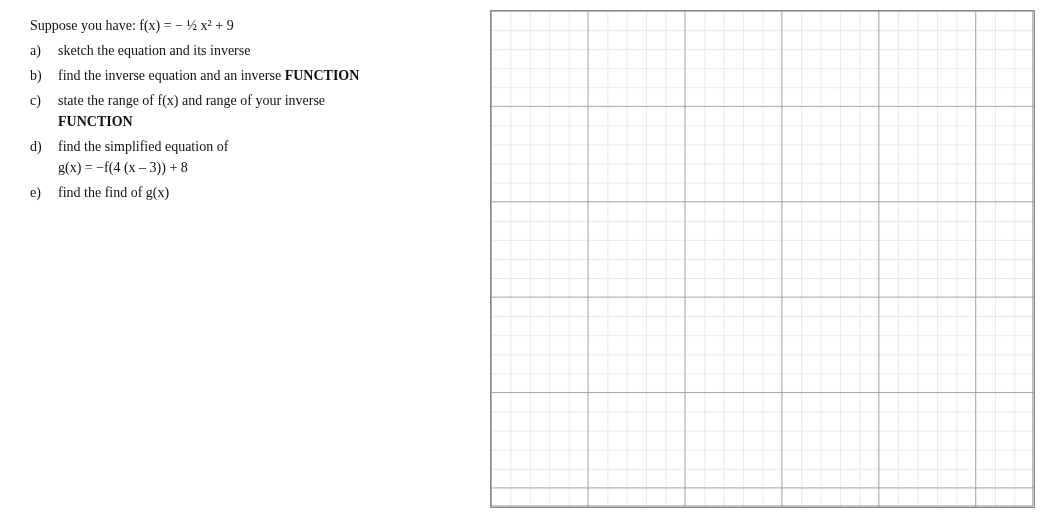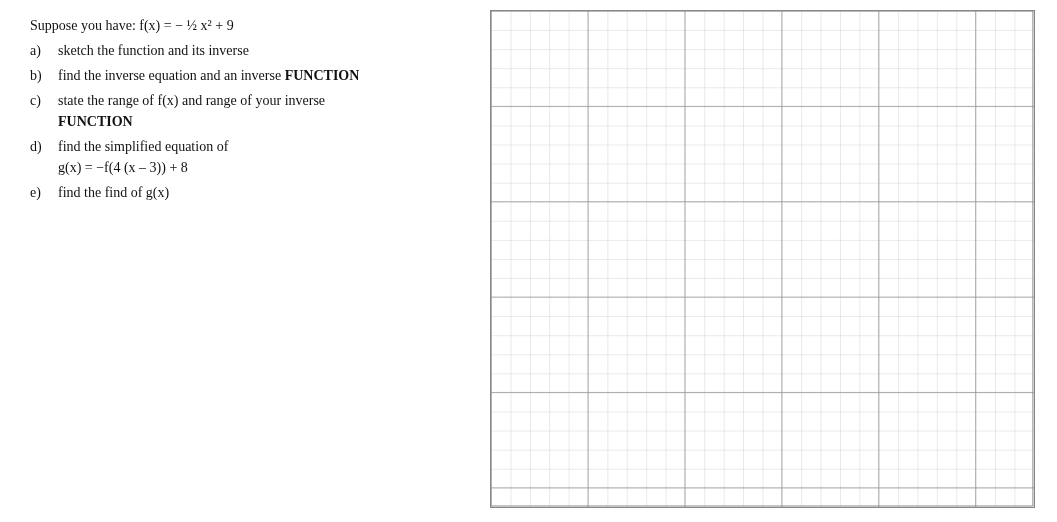--- a/index.html
+++ b/index.html
@@ -87,21 +87,21 @@
 
 <div class="page-container">
   <div class="text-panel">
     <div class="intro-line">
       Suppose you have: f(x) = − ½ x² + 9
     </div>
 
     <ol class="list-items">
       <li class="list-item">
         <span class="list-label">a)</span>
-        <span class="list-content">sketch the function and its inverse</span>
+        <span class="list-content">sketch the equation and its inverse</span>
       </li>
       <li class="list-item">
         <span class="list-label">b)</span>
         <span class="list-content">find the inverse equation and an inverse <strong>FUNCTION</strong></span>
       </li>
       <li class="list-item">
         <span class="list-label">c)</span>
         <span class="list-content">state the range of f(x) and range of your inverse<br><strong>FUNCTION</strong></span>
       </li>
       <li class="list-item">

